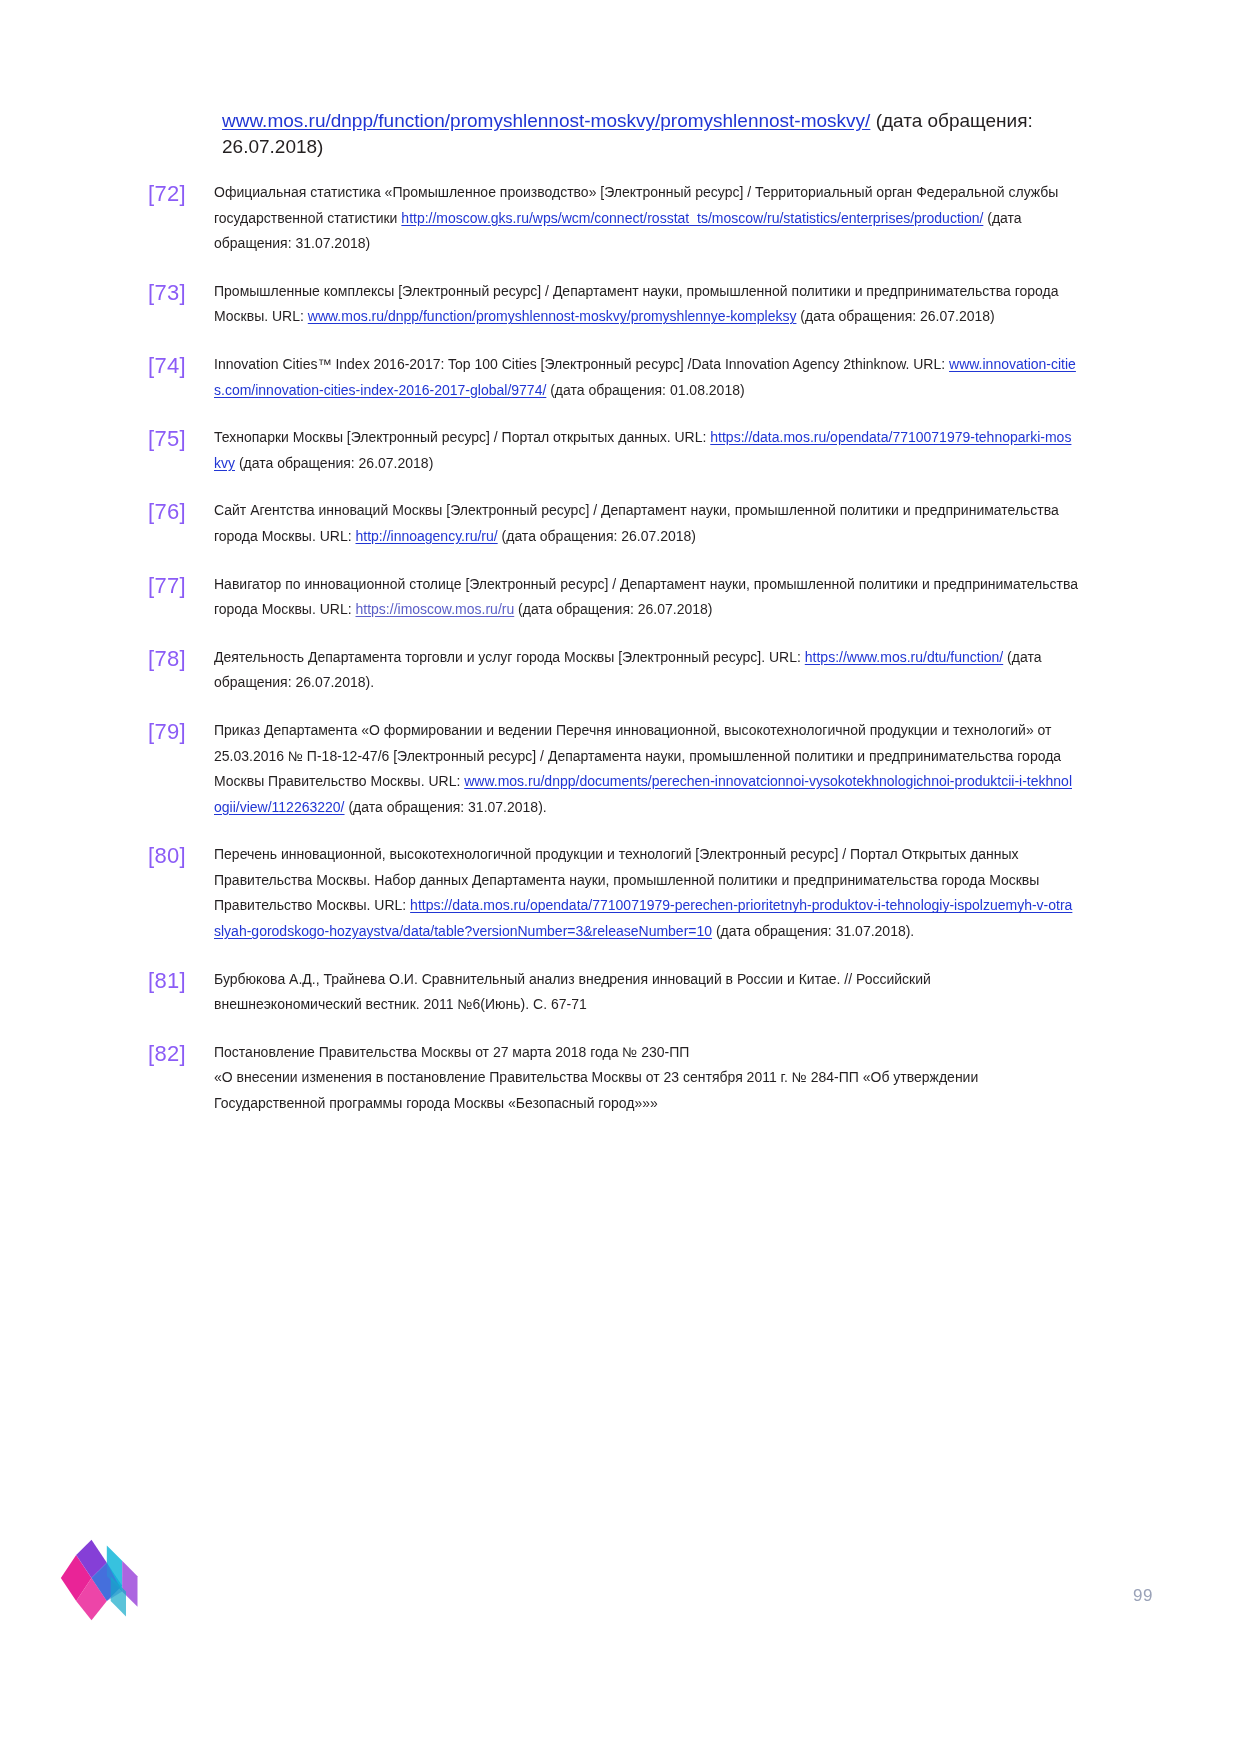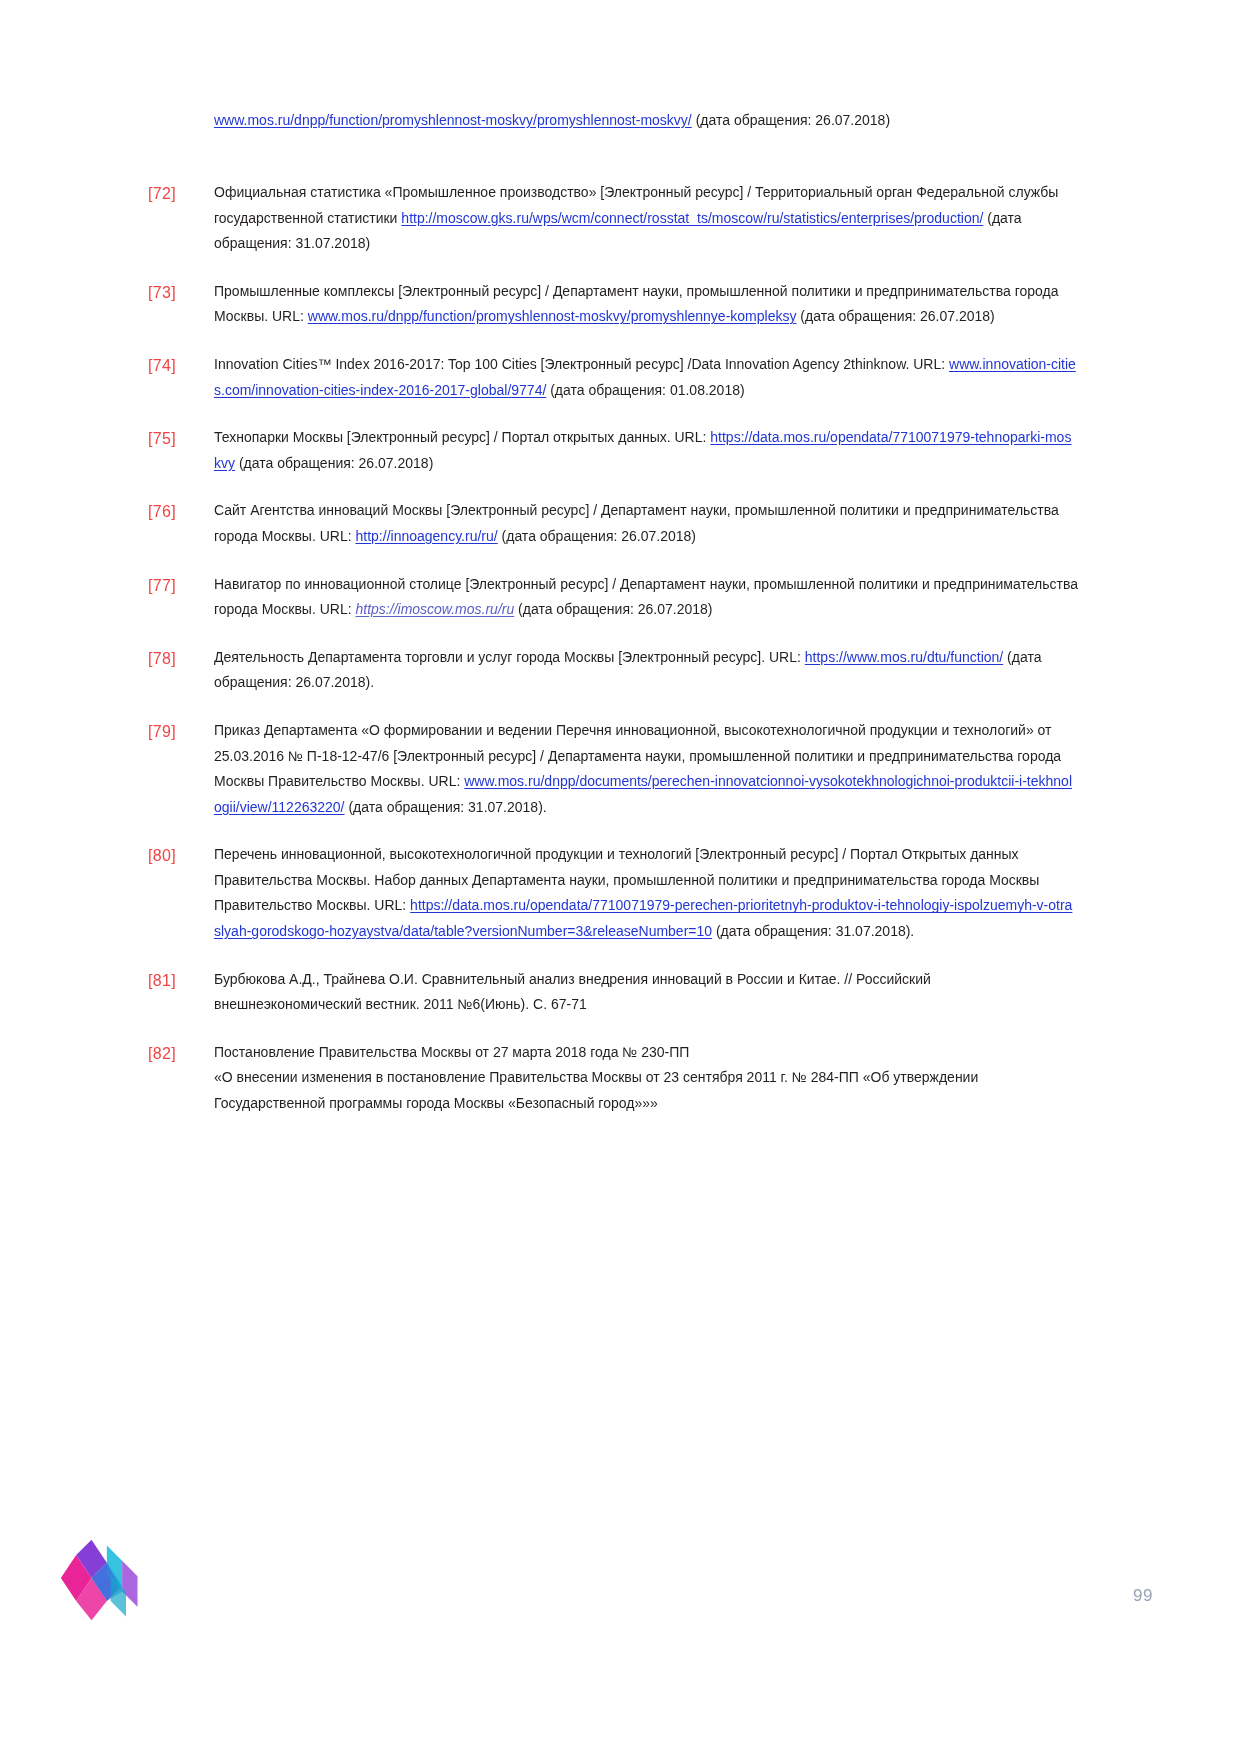--- a/index.html
+++ b/index.html
@@ -23,22 +23,22 @@
     top: 108px;
     width: 930px;
   }
   .entry {
     display: flex;
     align-items: flex-start;
     margin-bottom: 22px;
   }
   .marker {
     flex: 0 0 66px;
-    color: #ef4444;
-    font-size: 16px;
+    color: #8b5cf6;
+    font-size: 22px;
     line-height: 26px;
     letter-spacing: 0.3px;
     padding-top: 1px;
     white-space: nowrap;
   }
   .body {
     flex: 1 1 auto;
     font-size: 14px;
     line-height: 25.6px;
     color: #231f20;
@@ -46,29 +46,28 @@
     overflow-wrap: break-word;
   }
   a.url, span.url {
     color: #2136d4;
     text-decoration: underline;
     text-underline-offset: 2px;
     word-break: break-all;
   }
   span.url.visited {
     color: #5b5fc7;
-    font-style: italic;
   }
   
   .orphan {
     position: absolute;
-    left: 214px;
+    left: 222px;
     top: 108px;
     width: 866px;
-    font-size: 14px;
+    font-size: 19px;
     line-height: 25.6px;
     color: #231f20;
   }
   .logo {
     position: absolute;
     left: 55px;
     bottom: 128px;
     width: 96px;
     height: 92px;
   }

